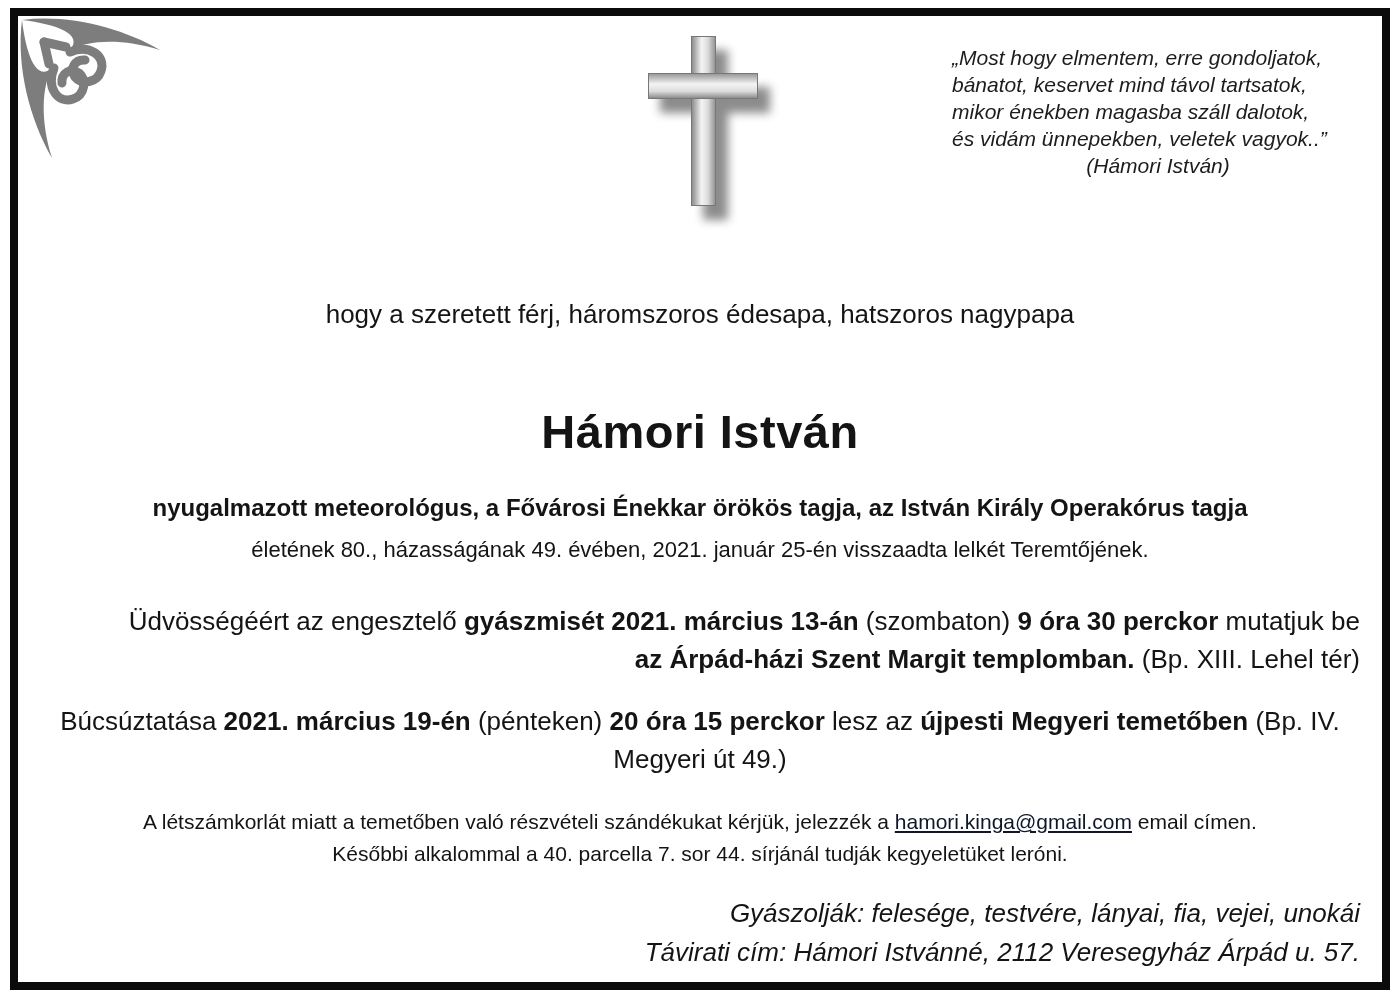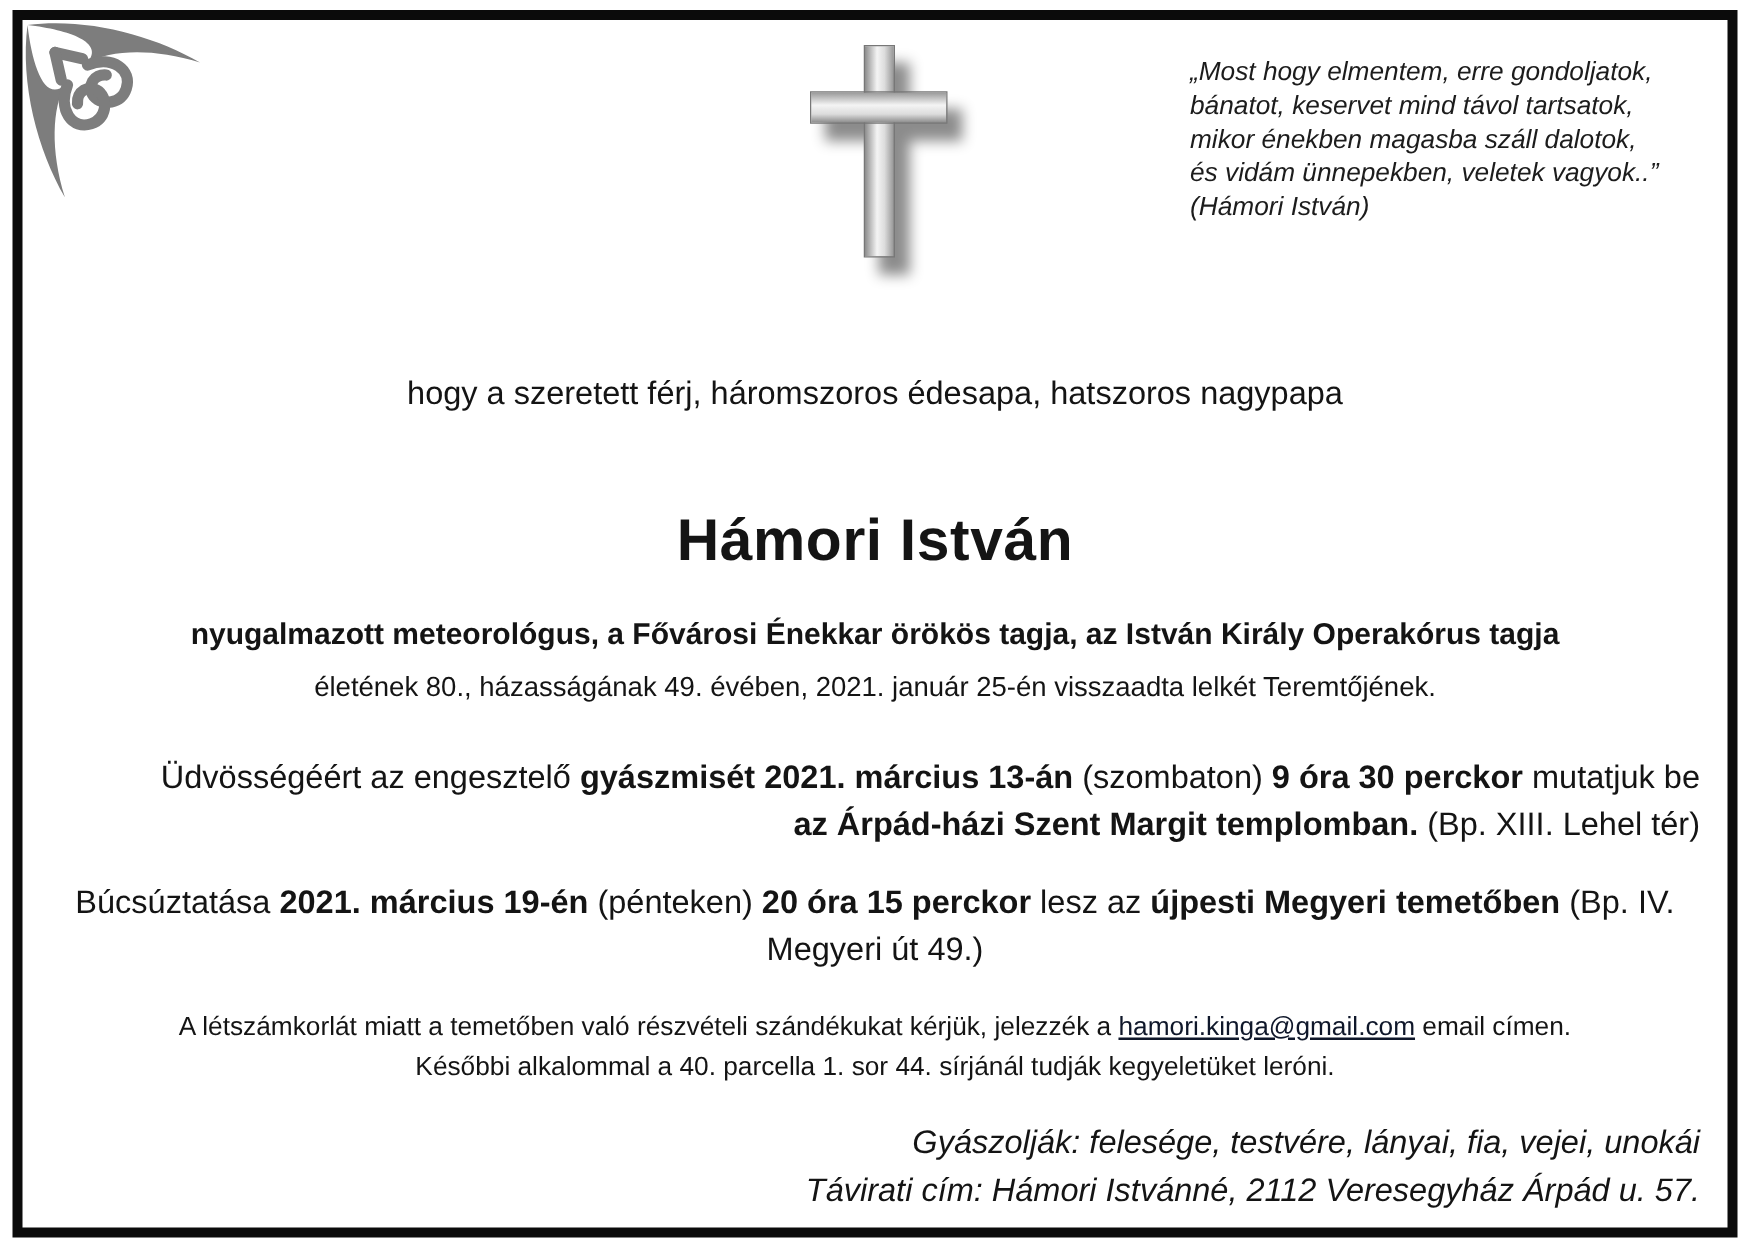--- a/index.html
+++ b/index.html
@@ -28,21 +28,21 @@
     position:absolute; left:0; top:37px; width:110px; height:26px;
     background: linear-gradient(180deg,#9a9a9a 0%,#f4f4f4 42%,#dcdcdc 72%,#8d8d8d 100%);
     border:1px solid #777;
   }
 
   
   .quote {
     position:absolute; left:952px; top:44px; width:412px;
     font-style:italic; font-size:21px; line-height:27px; color:#1c1c1c;
   }
-  .quote .attribution { text-align:left; }
+  .quote .attribution { text-align:center; }
 
   
   .blk { position:absolute; left:40px; width:1320px; text-align:center; color:#141414; }
   .intro     { top:296px; font-size:26px; line-height:37px; }
   .name      { top:404px; font-size:47px; font-weight:bold; letter-spacing:0.5px; }
   .titles    { top:494px; font-size:24px; font-weight:bold; }
   .life      { top:537px; font-size:22px; }
   .mass      { top:602px; font-size:26px; line-height:38px;text-align:right; }
   .farewell  { top:702px; font-size:26px; line-height:38px; }
   .note      { top:806px; font-size:21px; line-height:32px; }
@@ -101,21 +101,21 @@
     <span class="b">az Árpád-házi Szent Margit templomban.</span><span> (Bp. XIII. Lehel tér)</span>
   </div>
 
   <div class="blk farewell">
     <span>Búcsúztatása </span><span class="b">2021. március 19-én</span><span> (pénteken) </span><span class="b">20 óra 15 perckor</span><span> lesz az </span><span class="b">újpesti Megyeri temetőben</span><span> (Bp. IV. Megyeri út 49.)</span>
   </div>
 
   <div class="blk note">
     <span>A létszámkorlát miatt a temetőben való részvételi szándékukat kérjük, jelezzék a </span><a href="#" class="email-link">hamori.kinga@gmail.com</a><span> email címen.</span>
     <br>
-    <span>Későbbi alkalommal a 40. parcella 1. sor 44. sírjánál tudják kegyeletüket leróni.</span>
+    <span>Későbbi alkalommal a 40. parcella 7. sor 44. sírjánál tudják kegyeletüket leróni.</span>
   </div>
 
   <div class="blk mourners">
     <div>Gyászolják: felesége, testvére, lányai, fia, vejei, unokái</div>
     <div>Távirati cím: Hámori Istvánné, 2112 Veresegyház Árpád u. 57.</div>
   </div>
 
 </div>
 
 </body></html>

